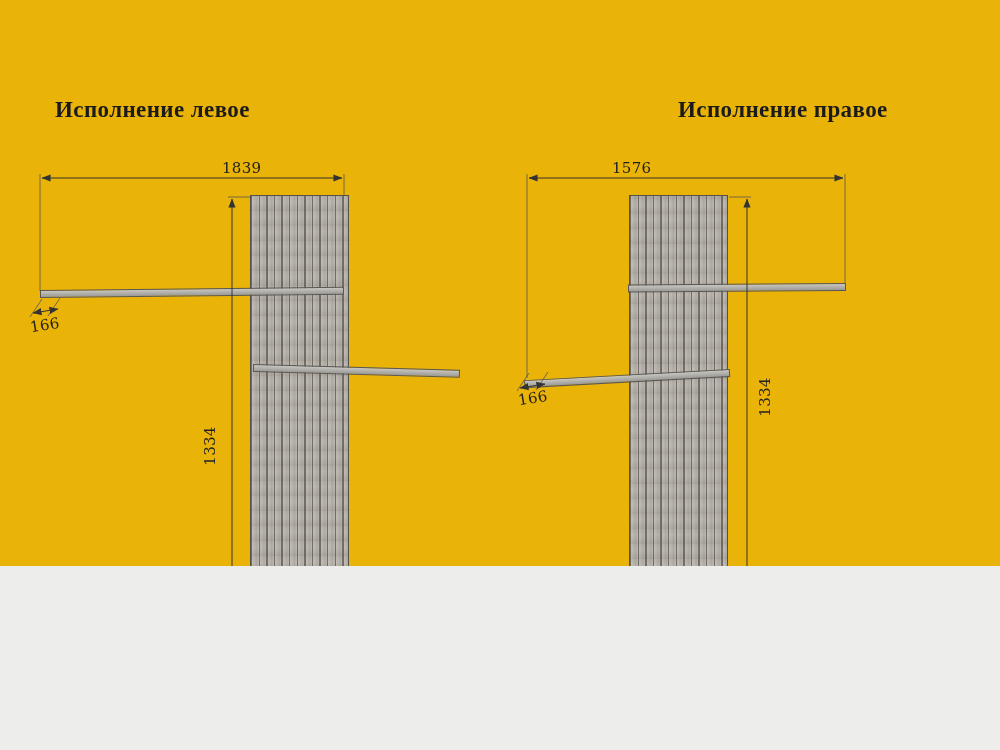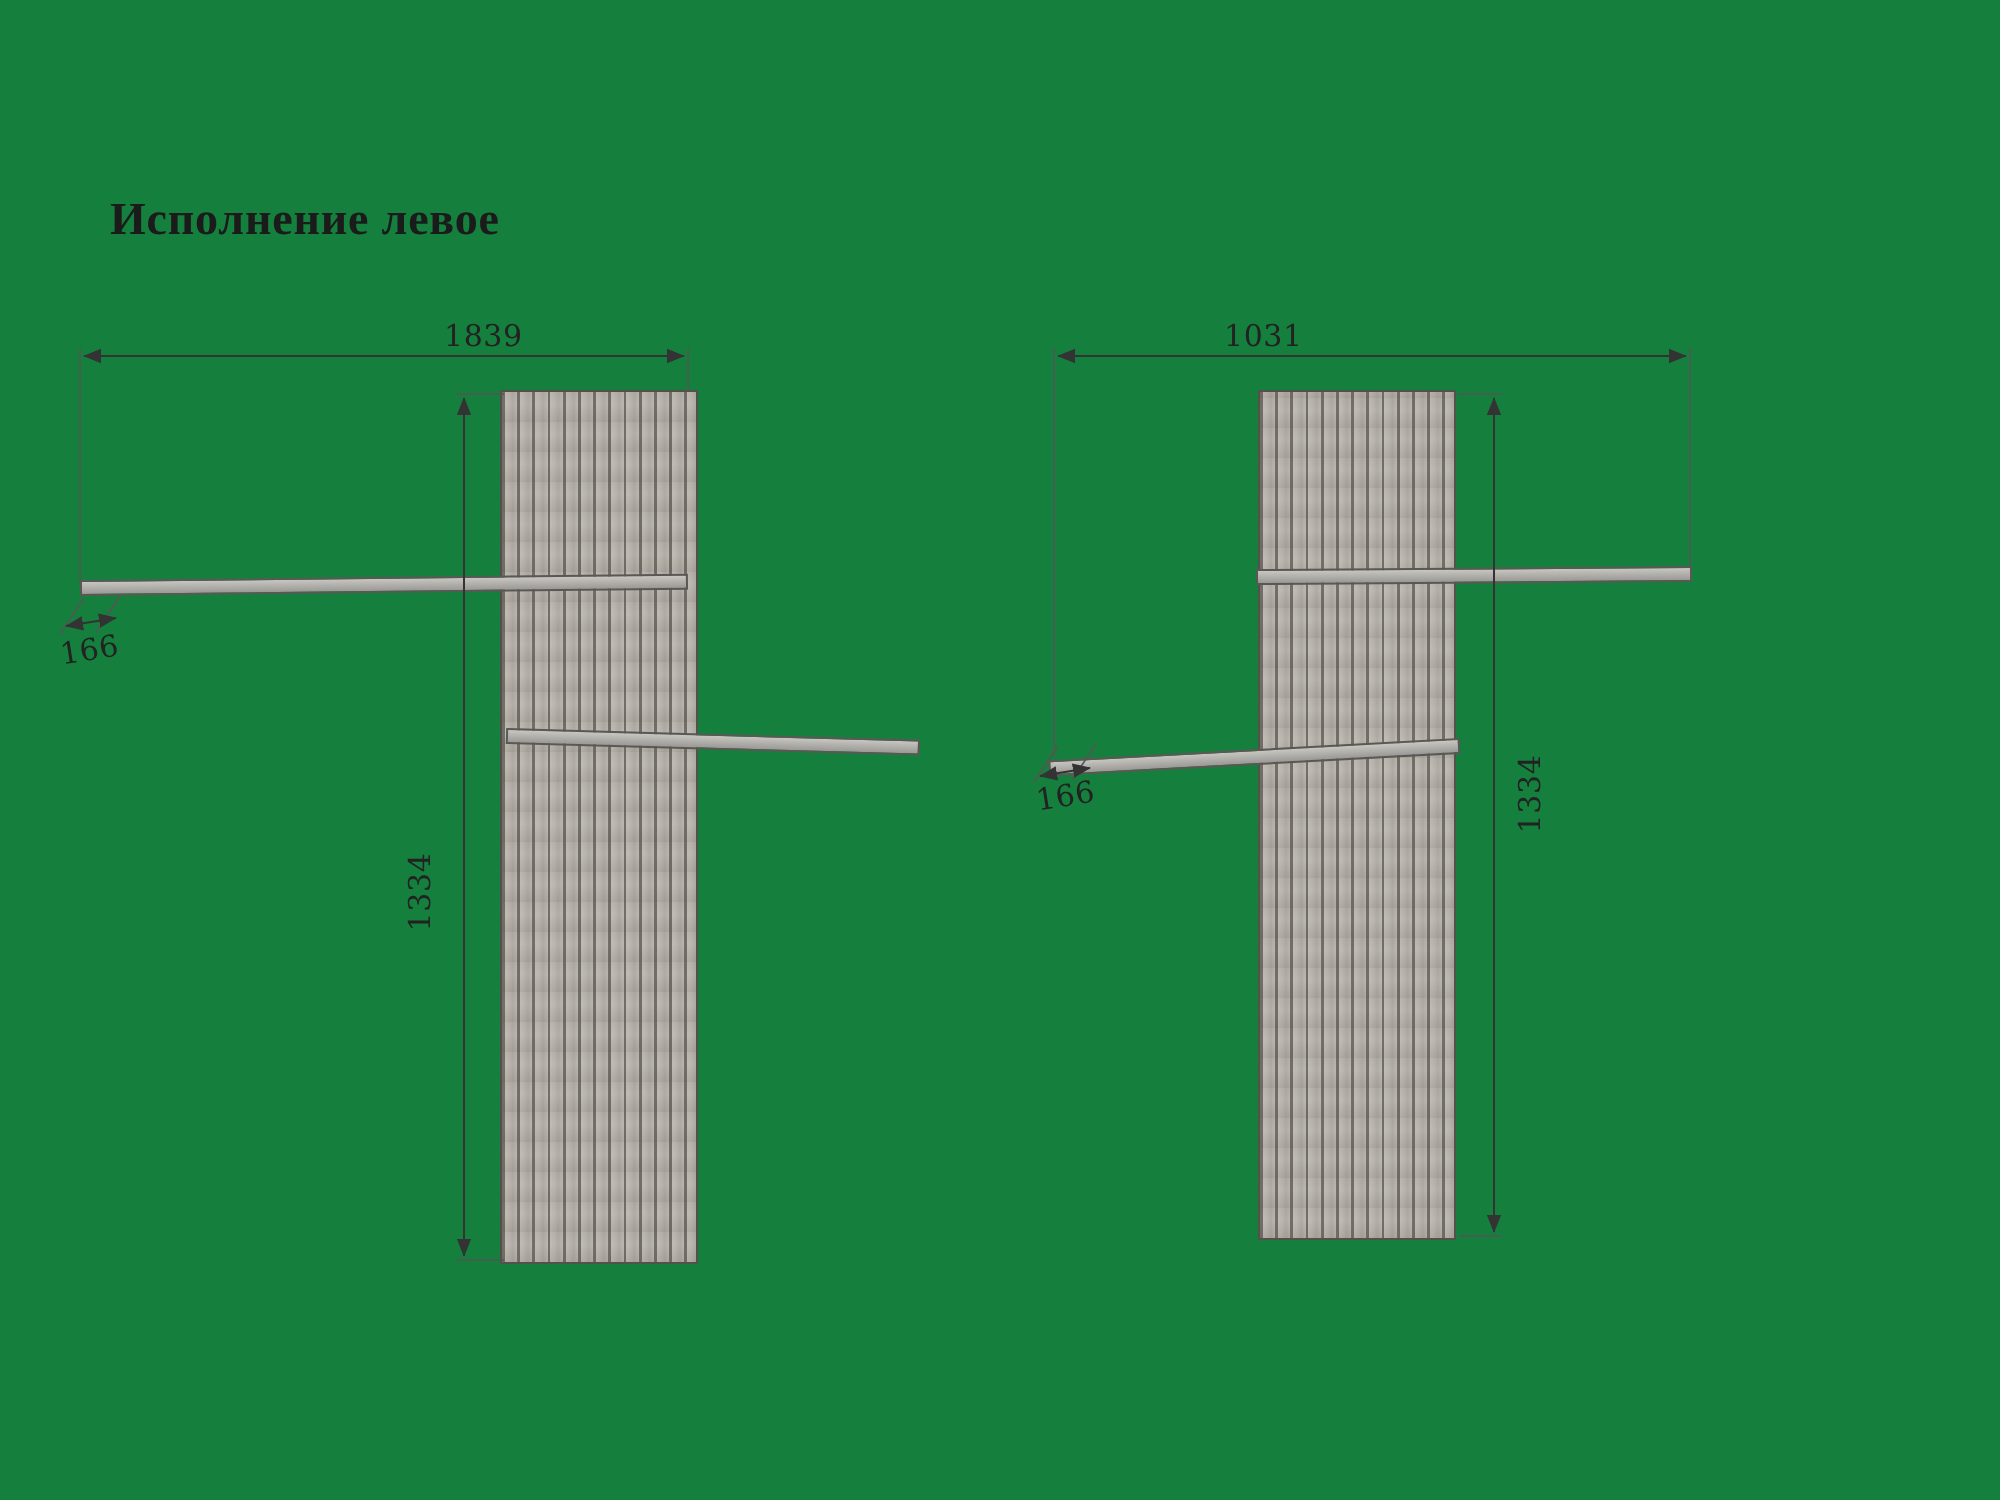--- a/index.html
+++ b/index.html
@@ -1,17 +1,17 @@
 <!DOCTYPE html>
 <html><head>
 <meta charset="utf-8">
 <style>
   html,body{margin:0;padding:0;background:#ededeb;}
   .canvas{
-    position:relative;width:1000px;height:750px;background:#15803d;
+    position:relative;width:1000px;height:566px;background:#eab308;
     font-family:"Liberation Serif", serif;overflow:hidden;
   }
   .title{
     position:absolute;font-weight:bold;font-size:23px;color:#1b1b1b;
     letter-spacing:.4px;white-space:nowrap;
   }
   .title-left{left:55px;top:97px;}
   .title-right{left:678px;top:97px;}
 
   .panel{
@@ -50,20 +50,21 @@
   .dim-r-height{left:745px;top:388px;}
 
   svg.lines{position:absolute;left:0;top:0;pointer-events:none;}
 </style>
 </head>
 <body>
 
 <div class="canvas">
 
   <div class="title title-left">Исполнение левое</div>
+  <div class="title title-right">Исполнение правое</div>
 
   <div class="panel panel-left"></div>
   <div class="panel panel-right"></div>
 
   <div class="shelf shelf-l-upper"></div>
   <div class="shelf shelf-l-lower"></div>
   <div class="shelf shelf-r-upper"></div>
   <div class="shelf shelf-r-lower"></div>
 
   <svg class="lines" width="1000" height="750" viewBox="0 0 1000 750">
@@ -99,17 +100,17 @@
       <line x1="529" y1="178" x2="843" y2="178" marker-start="url(#arr)" marker-end="url(#arr)"></line>
       <line x1="747" y1="199" x2="747" y2="616" marker-start="url(#arr)" marker-end="url(#arr)"></line>
       <line x1="520" y1="388" x2="545" y2="384" marker-start="url(#arr)" marker-end="url(#arr)"></line>
     </g>
   </svg>
 
   <span class="dim dim-l-width">1839</span>
   <span class="dim dim-tilt dim-l-depth">166</span>
   <span class="dim dim-rot dim-l-height">1334</span>
 
-  <span class="dim dim-r-width">1031</span>
+  <span class="dim dim-r-width">1576</span>
   <span class="dim dim-tilt dim-r-depth">166</span>
   <span class="dim dim-rot dim-r-height">1334</span>
 
 </div>
 
 </body></html>

